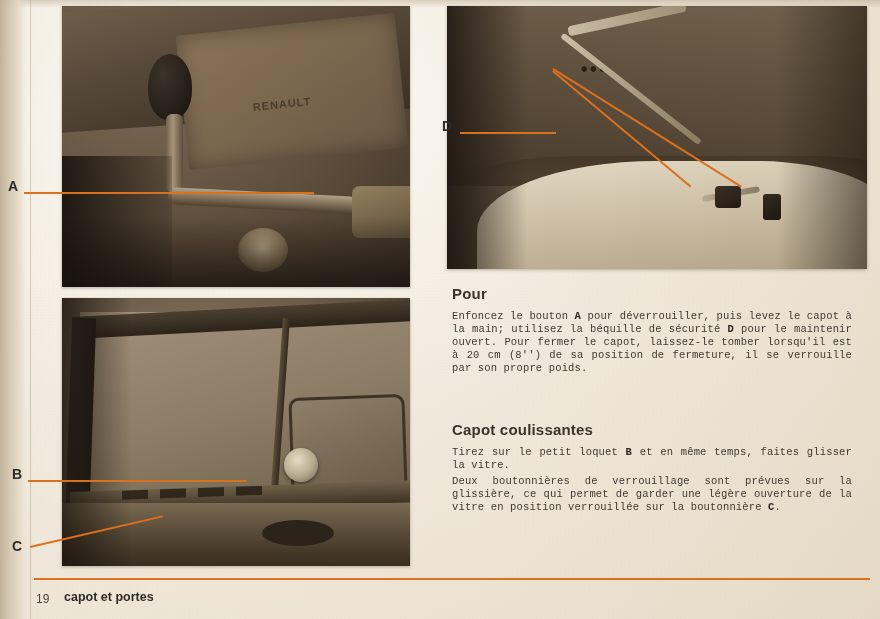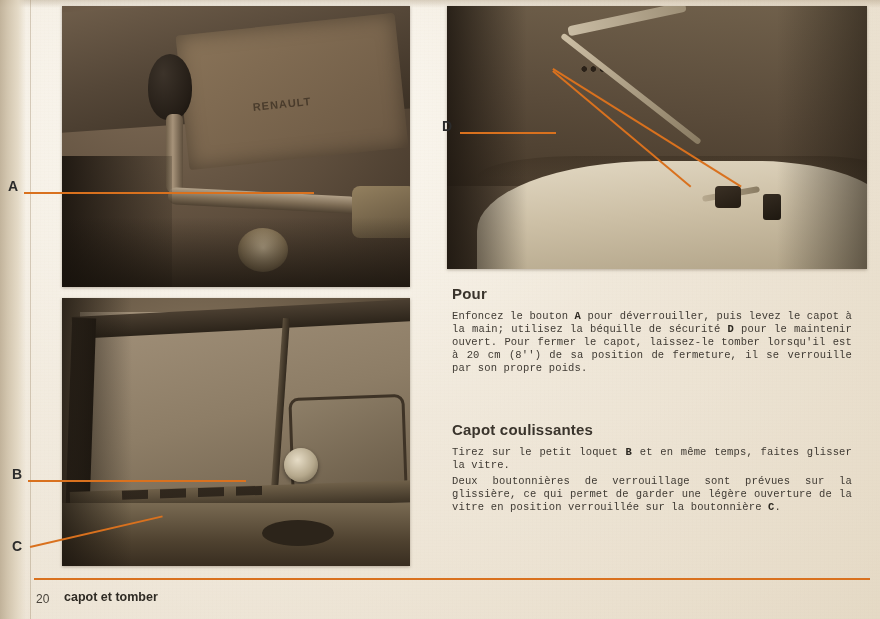--- a/index.html
+++ b/index.html
@@ -461,16 +461,16 @@
       <h2 class="sec-title">Capot coulissantes</h2>
       <div class="sec-body">
         <p>Tirez sur le petit loquet <b>B</b> et en même temps, faites glisser la vitre.</p>
         <p>Deux boutonnières de verrouillage sont prévues sur la glissière, ce qui permet de garder une légère ouverture de la vitre en position verrouillée sur la boutonnière <b>C</b>.</p>
       </div>
     </div>
 
   </div>
 
   <div class="rule-bottom"></div>
-  <div class="footer-page">20</div>
-  <div class="footer-title">capot et tomber</div>
+  <div class="footer-page">19</div>
+  <div class="footer-title">capot et portes</div>
 
 </div>
 
 </body></html>

